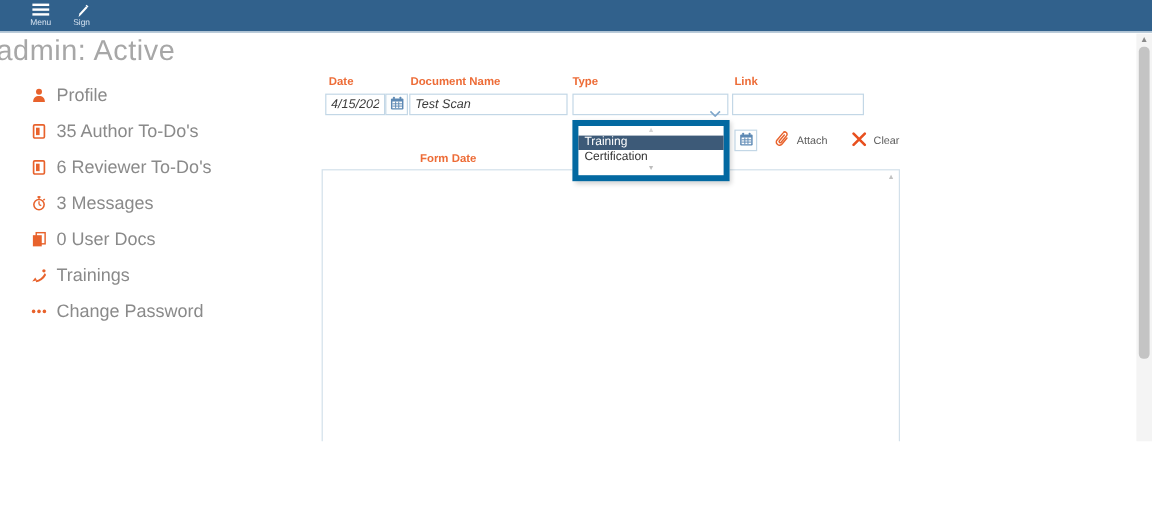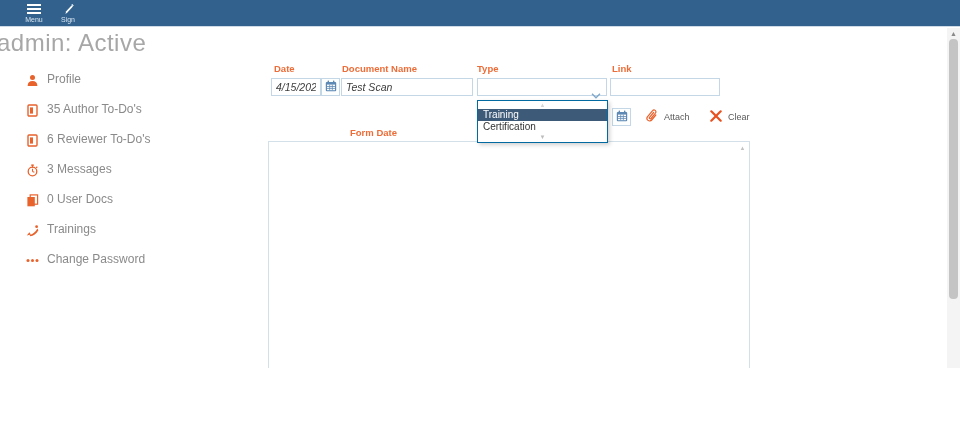--- a/index.html
+++ b/index.html
@@ -15,21 +15,21 @@
   .tb-btn .tb-lbl { display:block; font-size:7px; color:#d6e3f1; margin-top:1px; }
   .hamburger { display:inline-block; width:14px; }
   .hamburger i { display:block; height:2px; background:#fff; margin-bottom:2px; }
 
   
   .page-title { position:absolute; left:-3px; top:29px; font-size:24px; color:#a7a7a7; letter-spacing:.5px; }
 
   
   .side-item { position:absolute; left:26px; height:14px; display:flex; align-items:center; cursor:pointer; }
   .side-item .s-ico { width:14px; height:13px; margin-right:7px; flex:none; }
-  .side-item .s-lbl { font-size:12px; color:#8a8a8a; white-space:nowrap; }
+  .side-item .s-lbl { font-size:15px; color:#8a8a8a; white-space:nowrap; }
 
   
   .f-label { position:absolute; font-size:9.5px; font-weight:bold; color:#ed6c37; white-space:nowrap;text-align:right; }
   .t-input { position:absolute; height:18px; border:1px solid #c3d7e6; background:#fff;
              font-family:"Liberation Sans", sans-serif; font-size:10.5px; font-style:italic;
              color:#3c3c3c; padding:0 4px; outline:none; }
   .cal-btn { position:absolute; width:19px; height:18px; border:1px solid #c3d7e6; background:#fdfefe;
              display:flex; align-items:center; justify-content:center; cursor:pointer; padding:0; }
   .sel-box { position:absolute; height:18px; border:1px solid #c3d7e6; background:#fff; cursor:pointer; }
   .sel-box .chev { position:absolute; right:5px; top:6px; }
@@ -38,21 +38,21 @@
 
   
   .form-panel { position:absolute; left:268px; top:141px; width:482px; height:267px;
                 border:1px solid #d3e0ea; background:#fff; }
   .panel-vscroll { position:absolute; right:0; top:0; bottom:0; width:13px; }
   .panel-vscroll .pa { position:absolute; left:0; width:13px; text-align:center;
                        font-size:6px; color:#c2c2c2; cursor:pointer; }
 
   
   .dropdown { position:absolute; left:477px; top:100px; width:131px; background:#fff;
-              border:1px solid #0369a1; box-shadow:2px 2px 4px rgba(0,0,0,.18); z-index:20; }
+              border:5px solid #0369a1; box-shadow:2px 2px 4px rgba(0,0,0,.18); z-index:20; }
   .dd-scroll { height:8px; text-align:center; font-size:6px; line-height:8px; color:#d5d5d5; cursor:pointer; }
   .dd-scroll.dn { height:9px; color:#bdbdbd; }
   .dd-opt { height:12px; line-height:12px; font-size:10px; padding-left:5px; color:#333;
             cursor:pointer; white-space:nowrap; }
   .dd-opt.hl { background:#3D5A78; color:#fff; }
 
   
   .hscroll { position:absolute; left:0; right:0; top:412px; height:12px; background:#f4f4f4; }
   .hscroll .arrow { position:absolute; top:0; font-size:7px; line-height:12px; color:#8a8a8a; cursor:pointer; }
   .hscroll .thumb { position:absolute; left:8px; top:1px; width:926px; height:10px;

